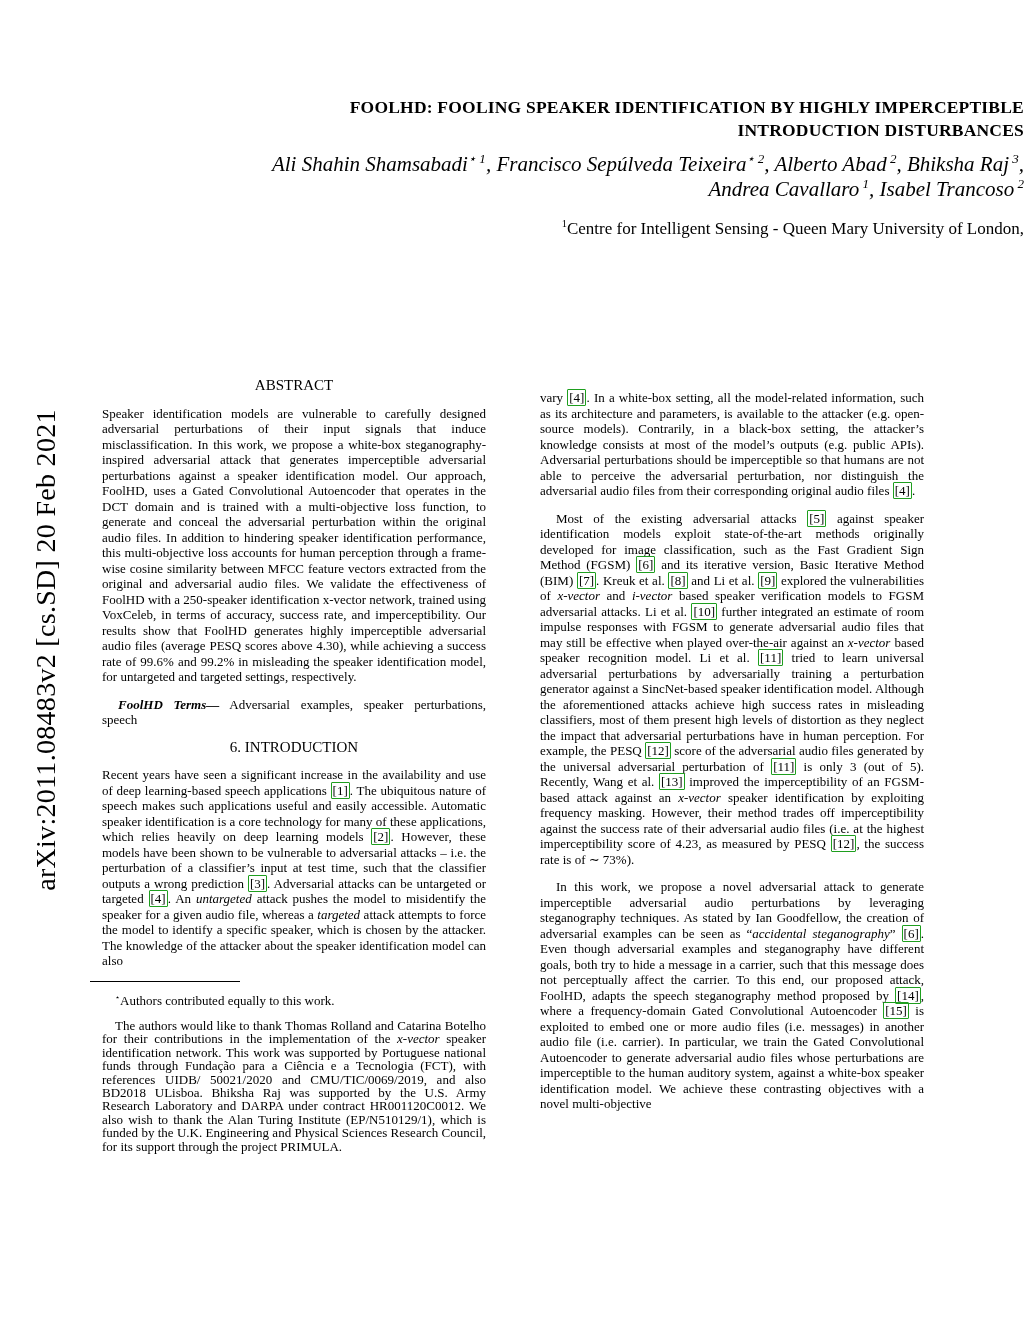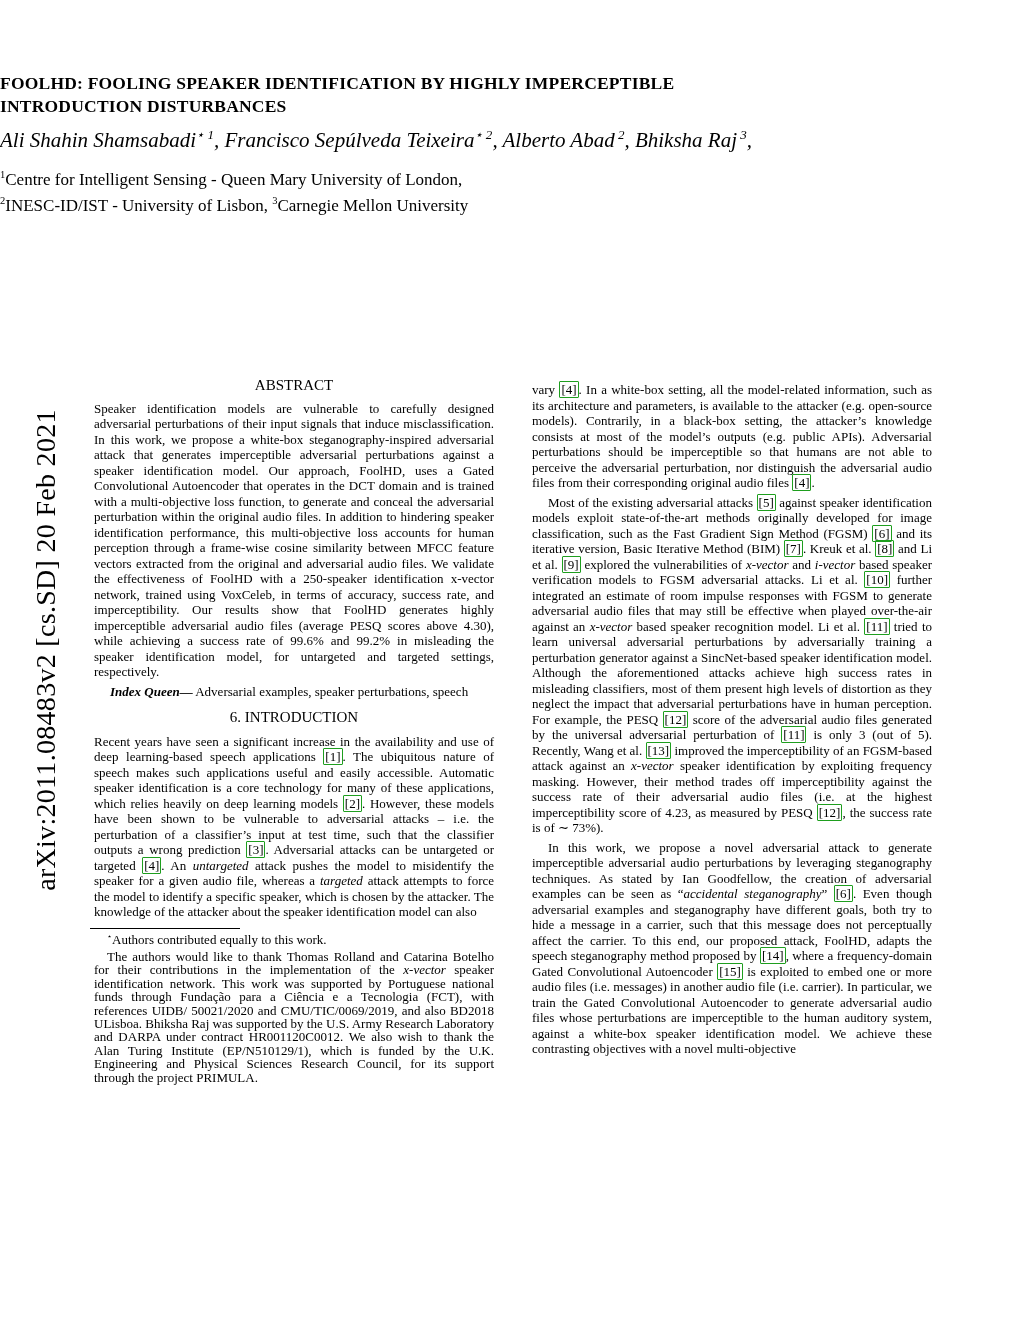--- a/index.html
+++ b/index.html
@@ -8,39 +8,39 @@
     width: 1024px; height: 1325px;
     background: #ffffff; color: #000000;
     font-family: "Liberation Serif", serif;
     position: relative; overflow: hidden;
   }
   .arxiv {
     position: absolute; left: 46px; top: 650px;
     transform: translate(-50%, -50%) rotate(-90deg);
     font-size: 28px; white-space: nowrap; letter-spacing: 0.3px;
   }
-  .header { text-align: left; padding-top: 72px; }
+  .header { text-align: right; padding-top: 96px; }
   .title { font-weight: bold; font-size: 17.5px; line-height: 23px; letter-spacing: 0.2px; }
   .authors { margin-top: 10px; font-style: italic; font-size: 21px; line-height: 25px; }
   .affil { margin-top: 14px; font-size: 17px; line-height: 26px; }
   sup { font-size: 0.62em; line-height: 0; }
   .columns {
     position: absolute; top: 378px; left: 90px; width: 846px;
     display: flex; gap: 30px;
   }
   .col {
     width: 408px; font-size: 13px; line-height: 15.5px;
     text-align: justify;
   }
   h2.center {
     font-size: 15px; font-weight: normal; text-align: center;
     margin: 0 0 7px 0;
   }
   h2.intro-h { margin: 11px 0 8px 0; }
-  .para { margin: 4px; }
+  .para { margin: 12px; }
   .indent { text-indent: 16px; }
   .it-label { font-weight: bold; font-style: italic; }
   .cite {
     border: 1px solid #1e9e1e;
     padding: 0 1px;
     border-radius: 1px;
   }
   .footnote { margin-top: 6px; font-size: 13px; line-height: 13.4px; }
   .footnote .indent { text-indent: 13px; }
   .footnote-rule {
@@ -56,33 +56,33 @@
 
   <div class="arxiv">arXiv:2011.08483v2 [cs.SD] 20 Feb 2021</div>
 
   <div class="header">
     <div class="title">
       <div>FOOLHD: FOOLING SPEAKER IDENTIFICATION BY HIGHLY IMPERCEPTIBLE</div>
       <div>INTRODUCTION DISTURBANCES</div>
     </div>
     <div class="authors">
       <div>Ali Shahin Shamsabadi<sup>⋆ 1</sup>, Francisco Sepúlveda Teixeira<sup>⋆ 2</sup>, Alberto Abad<sup> 2</sup>, Bhiksha Raj<sup> 3</sup>,</div>
+      <div>Andrea Cavallaro<sup> 1</sup>, Isabel Trancoso<sup> 2</sup></div>
     </div>
     <div class="affil">
       <div><sup>1</sup>Centre for Intelligent Sensing - Queen Mary University of London,</div>
-      <div><sup>2</sup>INESC-ID/IST - University of Lisbon, <sup>3</sup>Carnegie Mellon University</div>
     </div>
   </div>
 
   <div class="columns">
 
     <div class="col">
       <h2 class="center">ABSTRACT</h2>
       <p class="para">Speaker identification models are vulnerable to carefully designed adversarial perturbations of their input signals that induce misclassification. In this work, we propose a white-box steganography-inspired adversarial attack that generates imperceptible adversarial perturbations against a speaker identification model. Our approach, FoolHD, uses a Gated Convolutional Autoencoder that operates in the DCT domain and is trained with a multi-objective loss function, to generate and conceal the adversarial perturbation within the original audio files. In addition to hindering speaker identification performance, this multi-objective loss accounts for human perception through a frame-wise cosine similarity between MFCC feature vectors extracted from the original and adversarial audio files. We validate the effectiveness of FoolHD with a 250-speaker identification x-vector network, trained using VoxCeleb, in terms of accuracy, success rate, and imperceptibility. Our results show that FoolHD generates highly imperceptible adversarial audio files (average PESQ scores above 4.30), while achieving a success rate of 99.6% and 99.2% in misleading the speaker identification model, for untargeted and targeted settings, respectively.</p>
-      <p class="para indent"><span class="it-label">Index Queen—</span><span> Adversarial examples, speaker perturbations, speech</span></p>
+      <p class="para indent"><span class="it-label">FoolHD Terms—</span><span> Adversarial examples, speaker perturbations, speech</span></p>
       <h2 class="center intro-h">6. INTRODUCTION</h2>
       <p class="para">Recent years have seen a significant increase in the availability and use of deep learning-based speech applications <span class="cite">[1]</span>. The ubiquitous nature of speech makes such applications useful and easily accessible. Automatic speaker identification is a core technology for many of these applications, which relies heavily on deep learning models <span class="cite">[2]</span>. However, these models have been shown to be vulnerable to adversarial attacks – i.e. the perturbation of a classifier’s input at test time, such that the classifier outputs a wrong prediction <span class="cite">[3]</span>. Adversarial attacks can be untargeted or targeted <span class="cite">[4]</span>. An <em>untargeted</em> attack pushes the model to misidentify the speaker for a given audio file, whereas a <em>targeted</em> attack attempts to force the model to identify a specific speaker, which is chosen by the attacker. The knowledge of the attacker about the speaker identification model can also</p>
       <div class="footnote">
         <hr class="footnote-rule">
         <p class="para indent"><sup>⋆</sup>Authors contributed equally to this work.</p>
         <p class="para indent">The authors would like to thank Thomas Rolland and Catarina Botelho for their contributions in the implementation of the <em>x-vector</em> speaker identification network. This work was supported by Portuguese national funds through Fundação para a Ciência e a Tecnologia (FCT), with references UIDB/ 50021/2020 and CMU/TIC/0069/2019, and also BD2018 ULisboa. Bhiksha Raj was supported by the U.S. Army Research Laboratory and DARPA under contract HR001120C0012. We also wish to thank the Alan Turing Institute (EP/N510129/1), which is funded by the U.K. Engineering and Physical Sciences Research Council, for its support through the project PRIMULA.</p>
       </div>
     </div>
 
     <div class="col">

